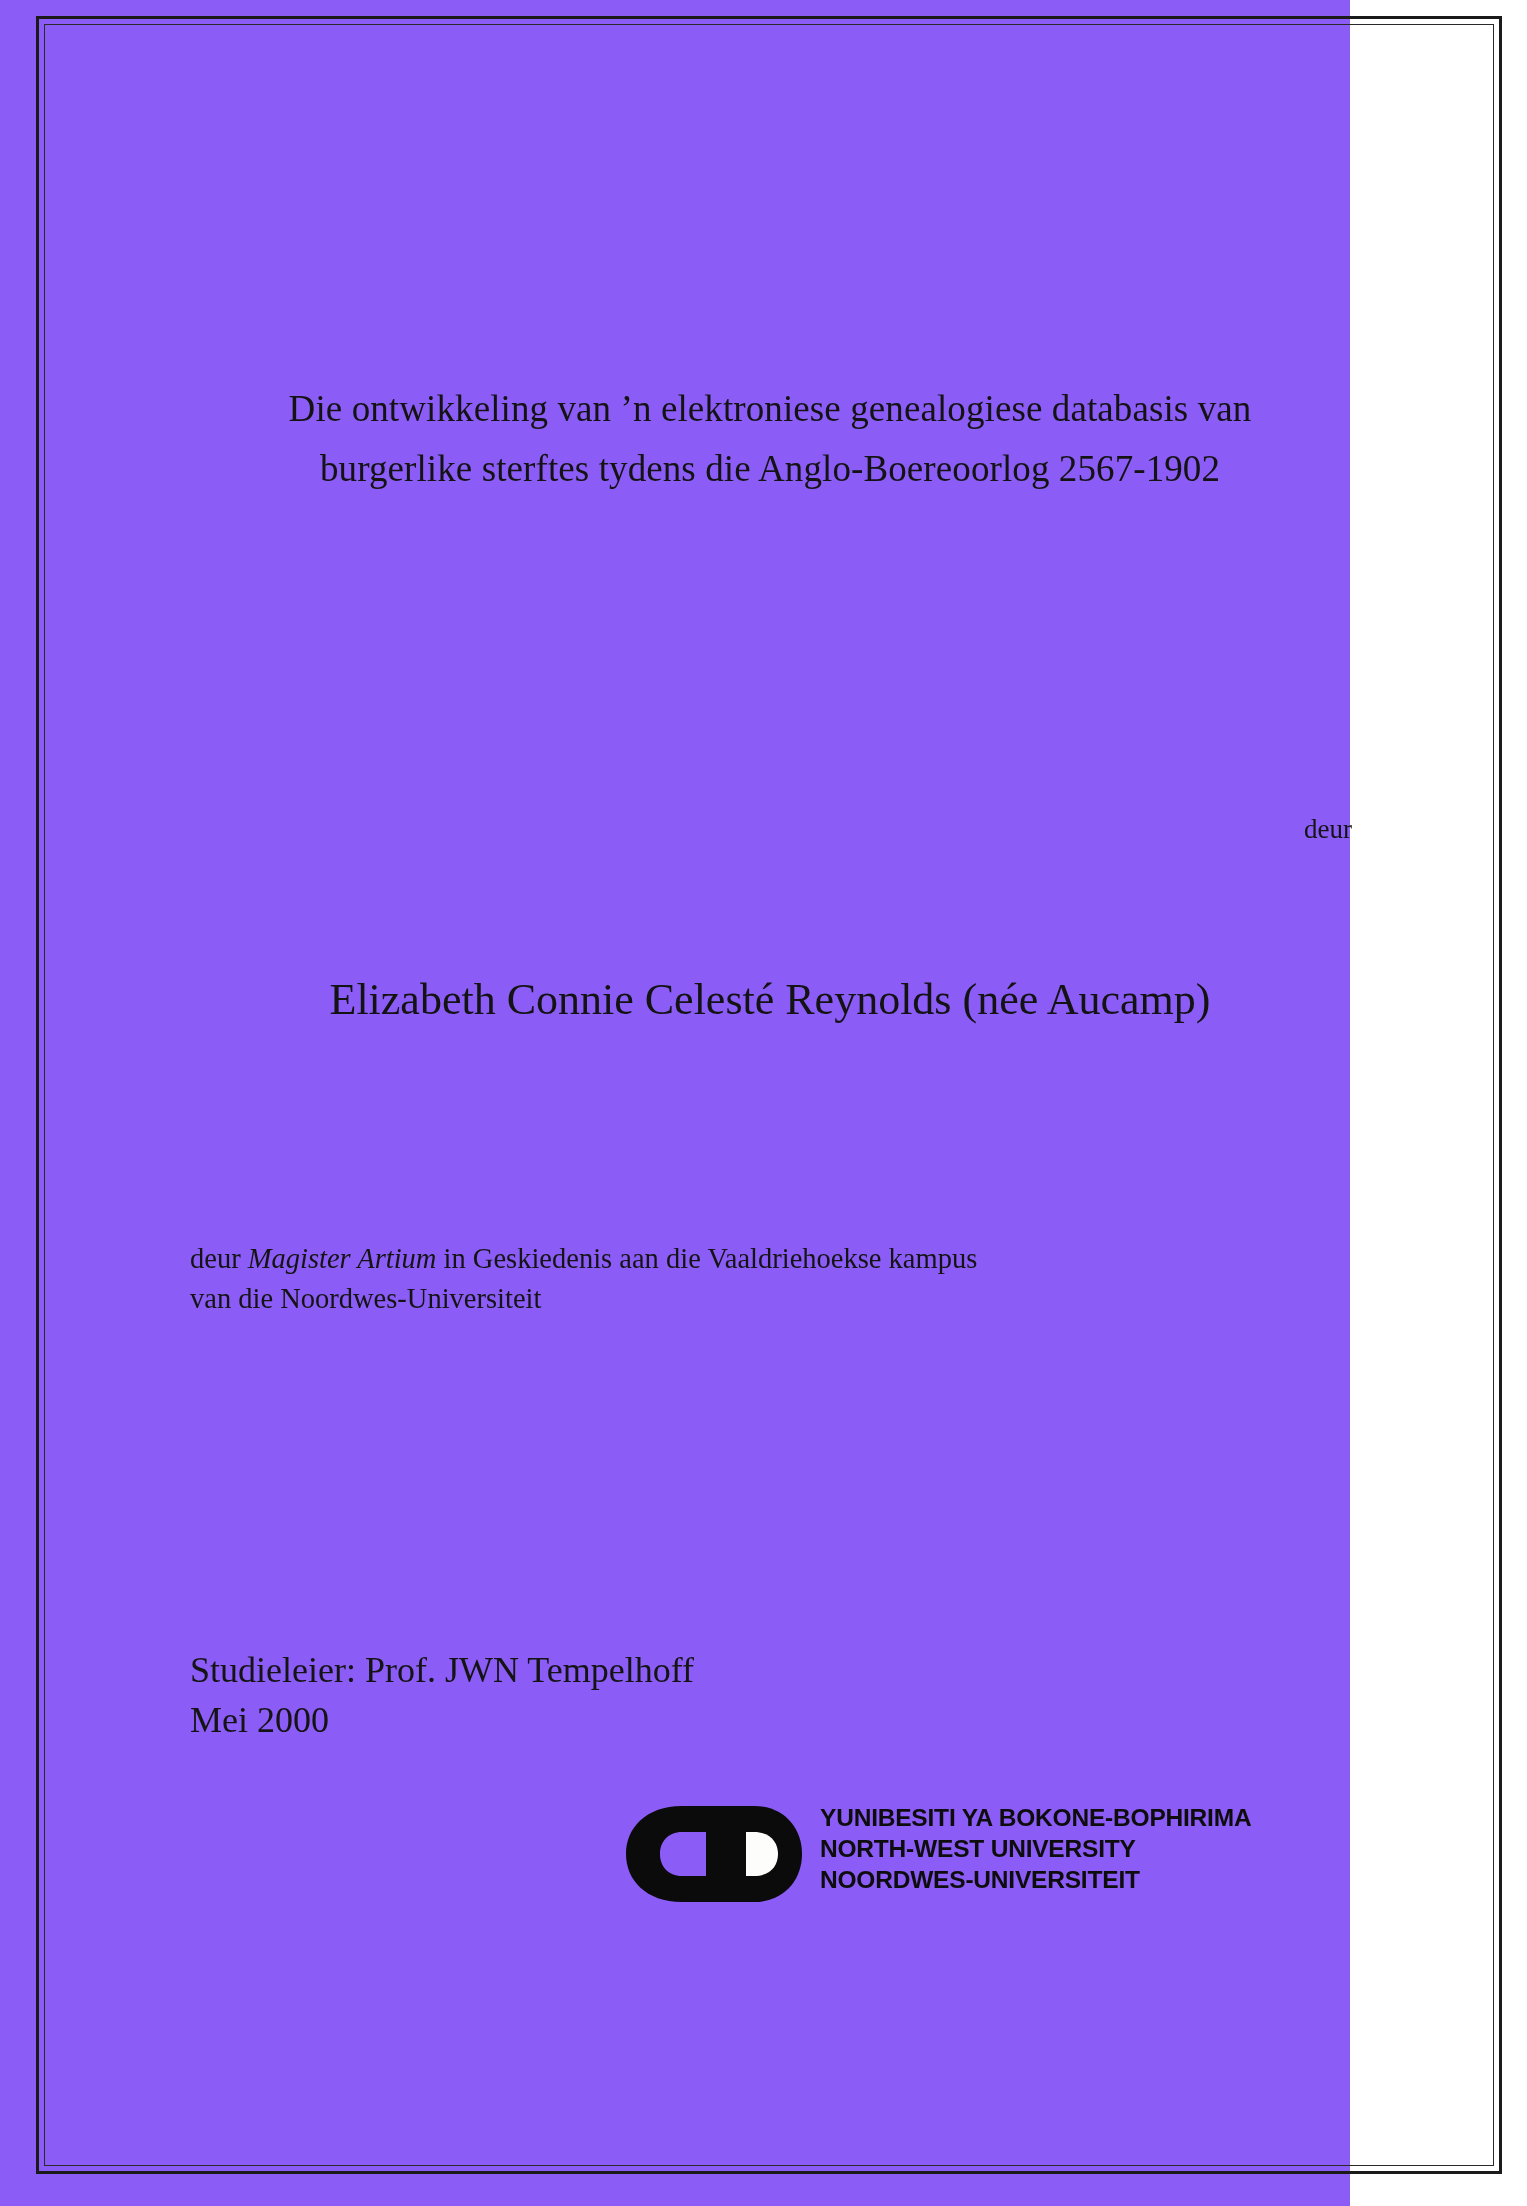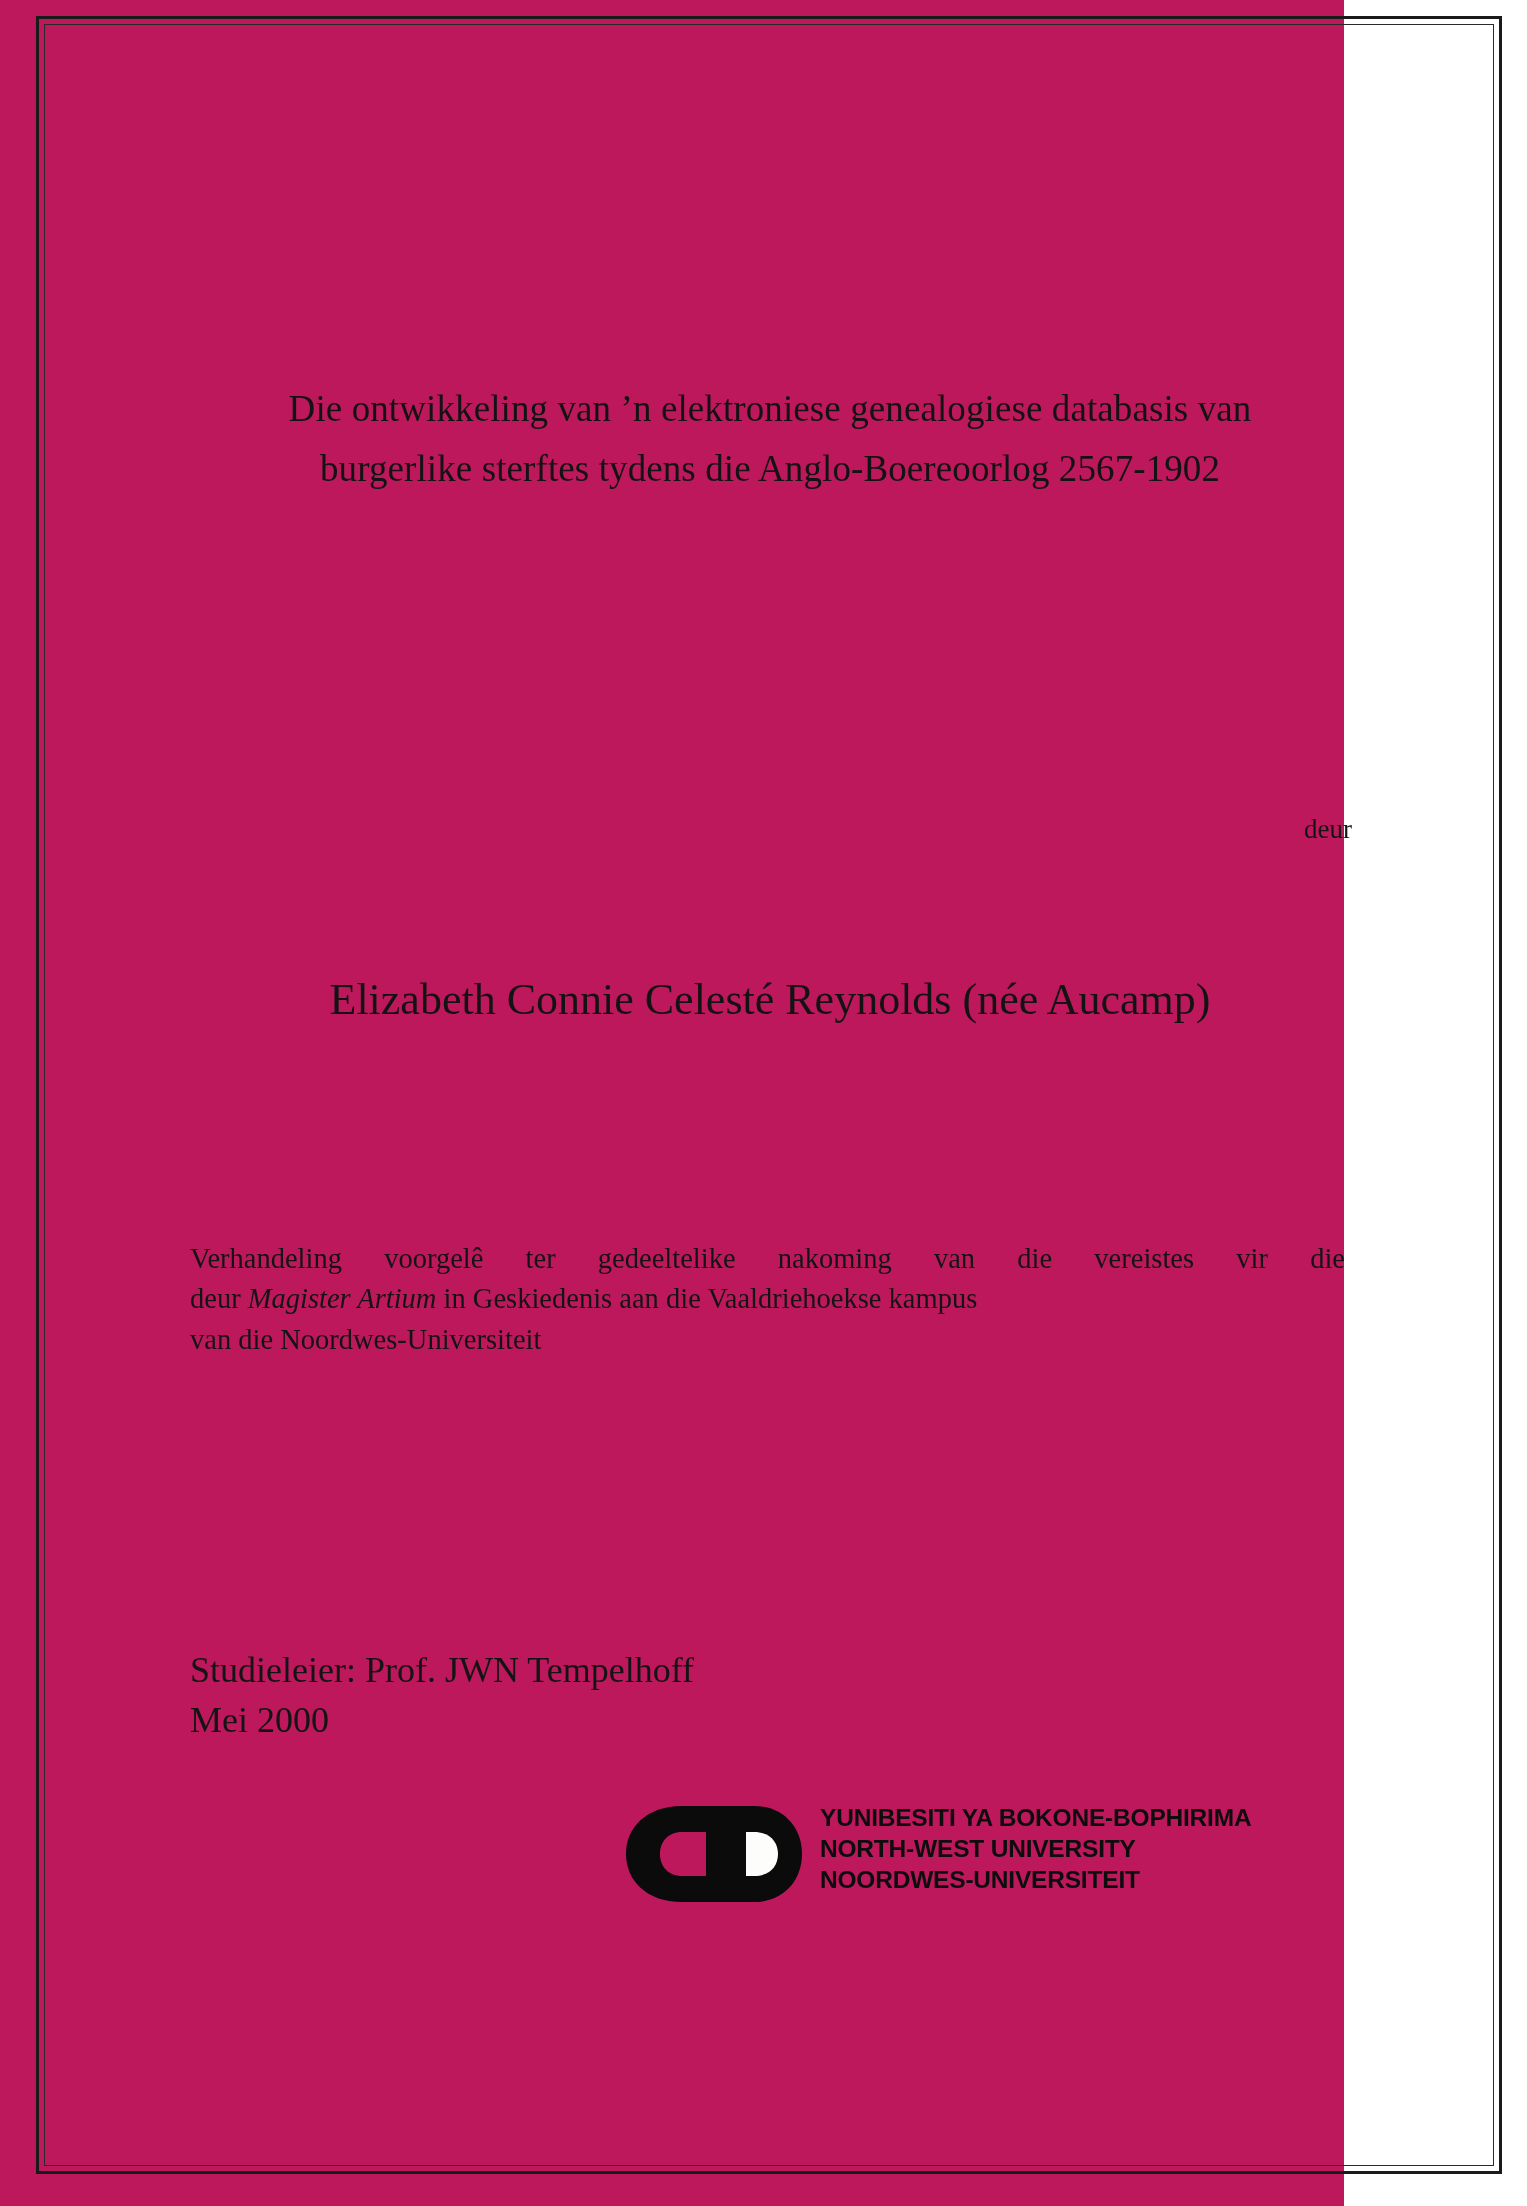--- a/index.html
+++ b/index.html
@@ -15,21 +15,22 @@
     position: relative;
     overflow: hidden;
   }
 
   .page {
     position: absolute;
     left: 0;
     top: 0;
     width: 1344px;
     height: 2206px;
-    background: #be185d;
+    background: #8b5cf6;
+    padding-left: 6px;
   }
 
   
   .frame-outer {
     position: absolute;
     left: 36px;
     top: 16px;
     width: 1466px;
     height: 2158px;
     border: 3px solid #1a1a1a;
@@ -156,21 +157,20 @@
     <div class="title-block">
       <div class="title-line">Die ontwikkeling van ’n elektroniese genealogiese databasis van</div>
       <div class="title-line">burgerlike sterftes tydens die Anglo-Boereoorlog 2567-1902</div>
     </div>
 
     <div class="deur">deur</div>
 
     <div class="author">Elizabeth Connie Celesté Reynolds (née Aucamp)</div>
 
     <div class="statement">
-      <div class="just">Verhandeling voorgelê ter gedeeltelike nakoming van die vereistes vir die</div>
       <div class="normal"><span>deur </span><i>Magister Artium</i><span> in Geskiedenis aan die Vaaldriehoekse kampus</span></div>
       <div class="normal">van die Noordwes-Universiteit</div>
     </div>
 
     <div class="supervisor">
       <div>Studieleier: Prof. JWN Tempelhoff</div>
       <div>Mei 2000</div>
     </div>
 
     <div class="logo-row">

